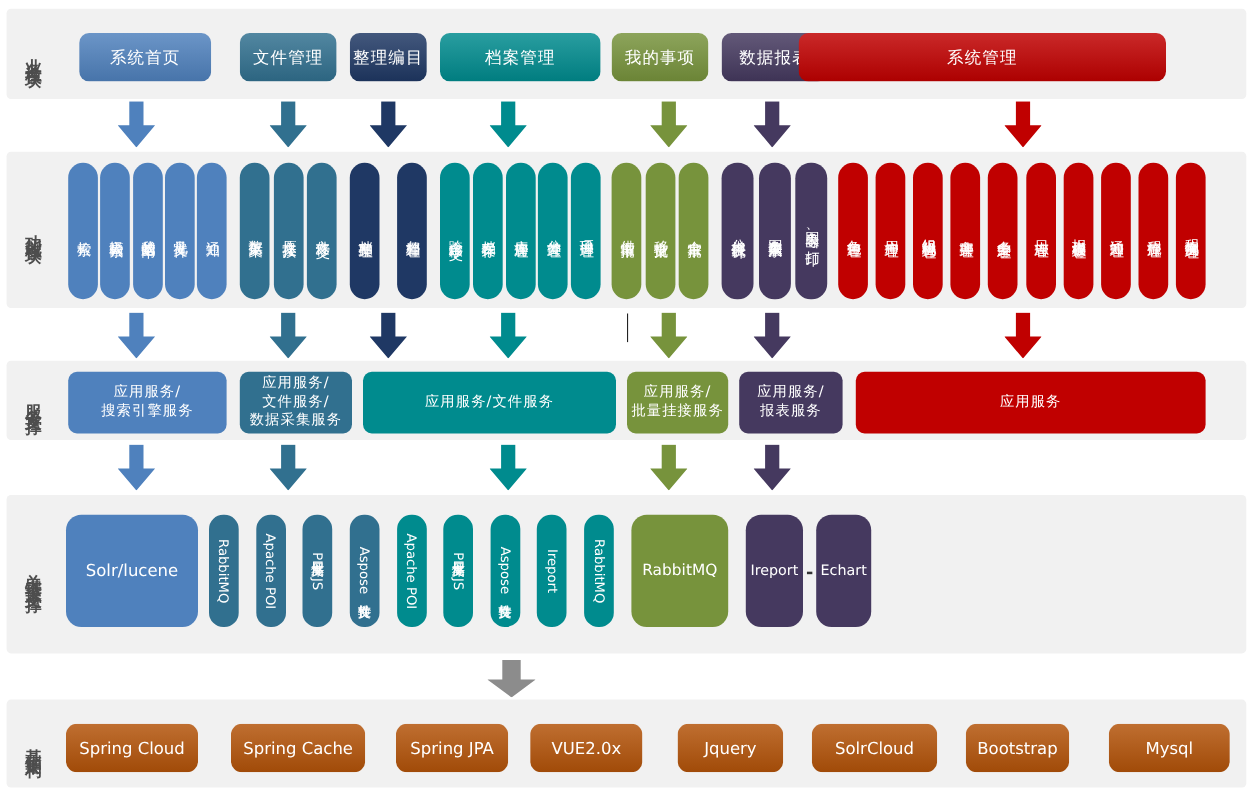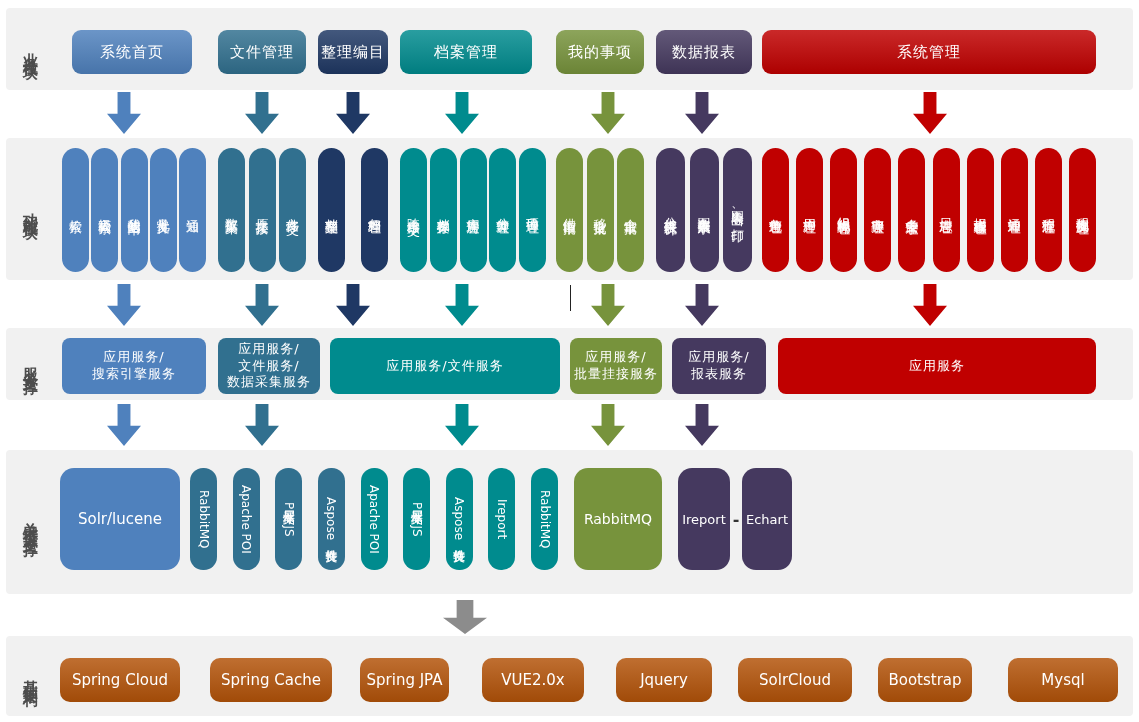--- a/index.html
+++ b/index.html
@@ -66,24 +66,24 @@
 
   <div class="layer-label" style="top:8px;height:82px">业务模块</div>
   <div class="layer-label" style="top:138px;height:142px">功能模块</div>
   <div class="layer-label" style="top:328px;height:72px">服务支撑</div>
   <div class="layer-label" style="top:450px;height:144px">关键技术支撑</div>
   <div class="layer-label" style="top:636px;height:80px">基础架构</div>
 
   <div class="biz bg-blue sheen" style="left:72px;width:120px">系统首页</div>
   <div class="biz bg-steel sheen" style="left:218px;width:88px">文件管理</div>
   <div class="biz bg-navy sheen" style="left:318px;width:70px">整理编目</div>
-  <div class="biz bg-teal sheen" style="left:400px;width:132px">档案管理</div>
+  <div class="biz bg-teal sheen" style="left:400px;width:146px">档案管理</div>
   <div class="biz bg-olive sheen" style="left:556px;width:88px">我的事项</div>
   <div class="biz bg-purple sheen" style="left:656px;width:96px">数据报表</div>
-  <div class="biz bg-red sheen" style="left:762px;width:334px">系统管理</div>
+  <div class="biz bg-red sheen" style="left:726px;width:334px">系统管理</div>
 
   <div class="arrow bg-blue" style="left:107px;top:92px"></div>
   <div class="arrow bg-steel" style="left:245px;top:92px"></div>
   <div class="arrow bg-navy" style="left:336px;top:92px"></div>
   <div class="arrow bg-teal" style="left:445px;top:92px"></div>
   <div class="arrow bg-olive" style="left:591px;top:92px"></div>
   <div class="arrow bg-purple" style="left:685px;top:92px"></div>
   <div class="arrow bg-red" style="left:913px;top:92px"></div>
 
   <div class="pill-row" style="left:62px;width:144px">
@@ -175,20 +175,20 @@
 
   <div class="tech-box bg-olive" style="left:574px;width:88px;font-size:14px">RabbitMQ</div>
   <div class="tech-box bg-purple" style="left:678px;width:52px;font-size:13px">Ireport</div>
   <div class="dash" style="left:730px;width:12px">-</div>
   <div class="tech-box bg-purple" style="left:742px;width:50px;font-size:13px">Echart</div>
 
   <div class="arrow big bg-gray" style="left:443px;top:600px"></div>
 
   <div class="infra bg-orange sheen" style="left:210px;width:122px">Spring Cache</div>
   <div class="infra bg-orange sheen" style="left:60px;width:120px">Spring Cloud</div>
-  <div class="infra bg-orange sheen" style="left:360px;width:89px">Spring JPA</div>
+  <div class="infra bg-orange sheen" style="left:360px;width:102px">Spring JPA</div>
   <div class="infra bg-orange sheen" style="left:482px;width:102px">VUE2.0x</div>
   <div class="infra bg-orange sheen" style="left:616px;width:96px">Jquery</div>
   <div class="infra bg-orange sheen" style="left:738px;width:114px">SolrCloud</div>
   <div class="infra bg-orange sheen" style="left:878px;width:94px">Bootstrap</div>
   <div class="infra bg-orange sheen" style="left:1008px;width:110px">Mysql</div>
 
 </div>
 
 </body></html>

